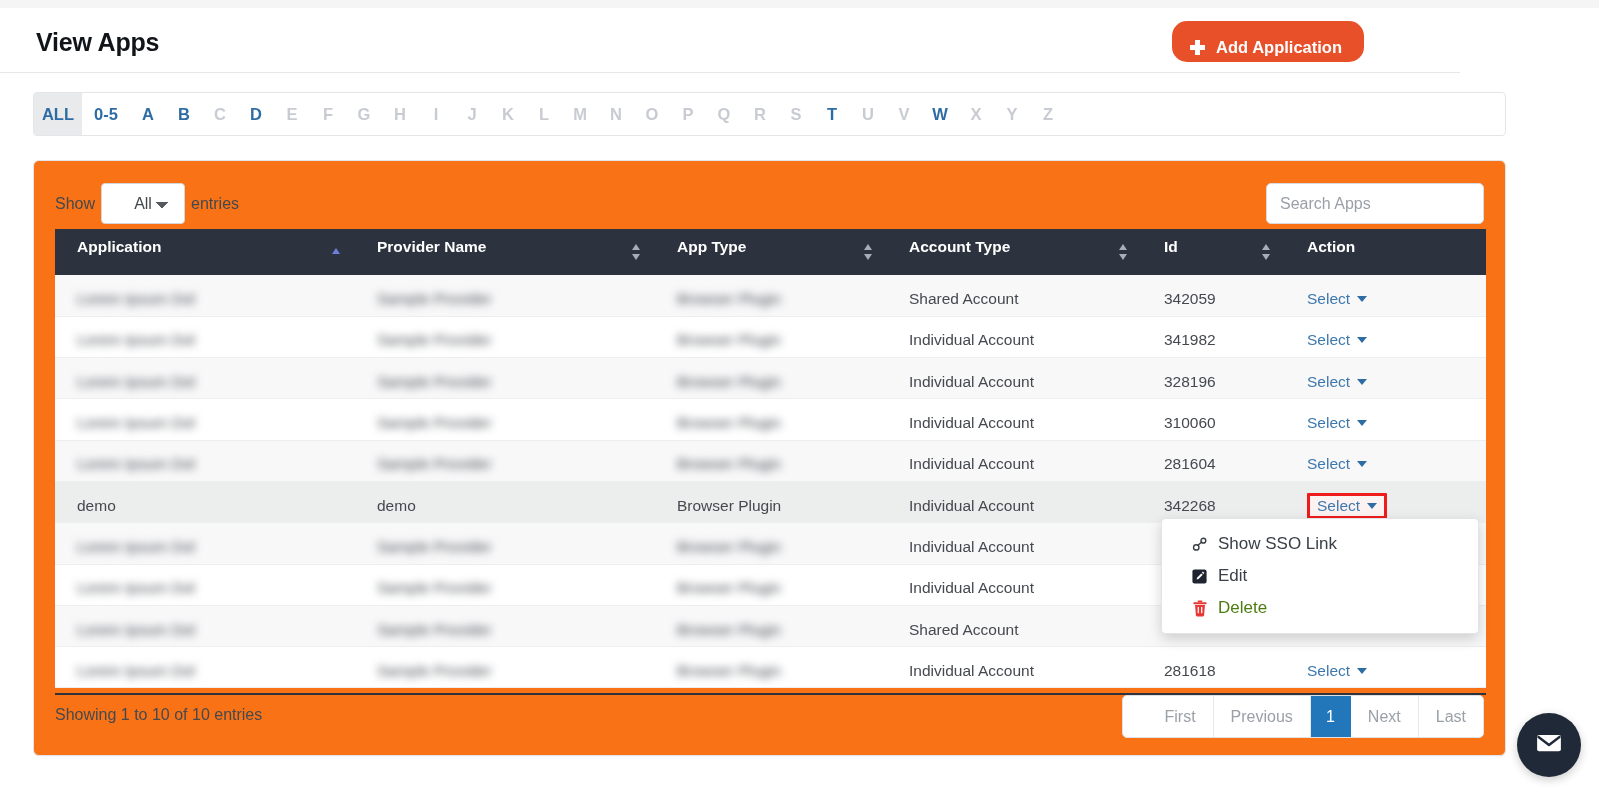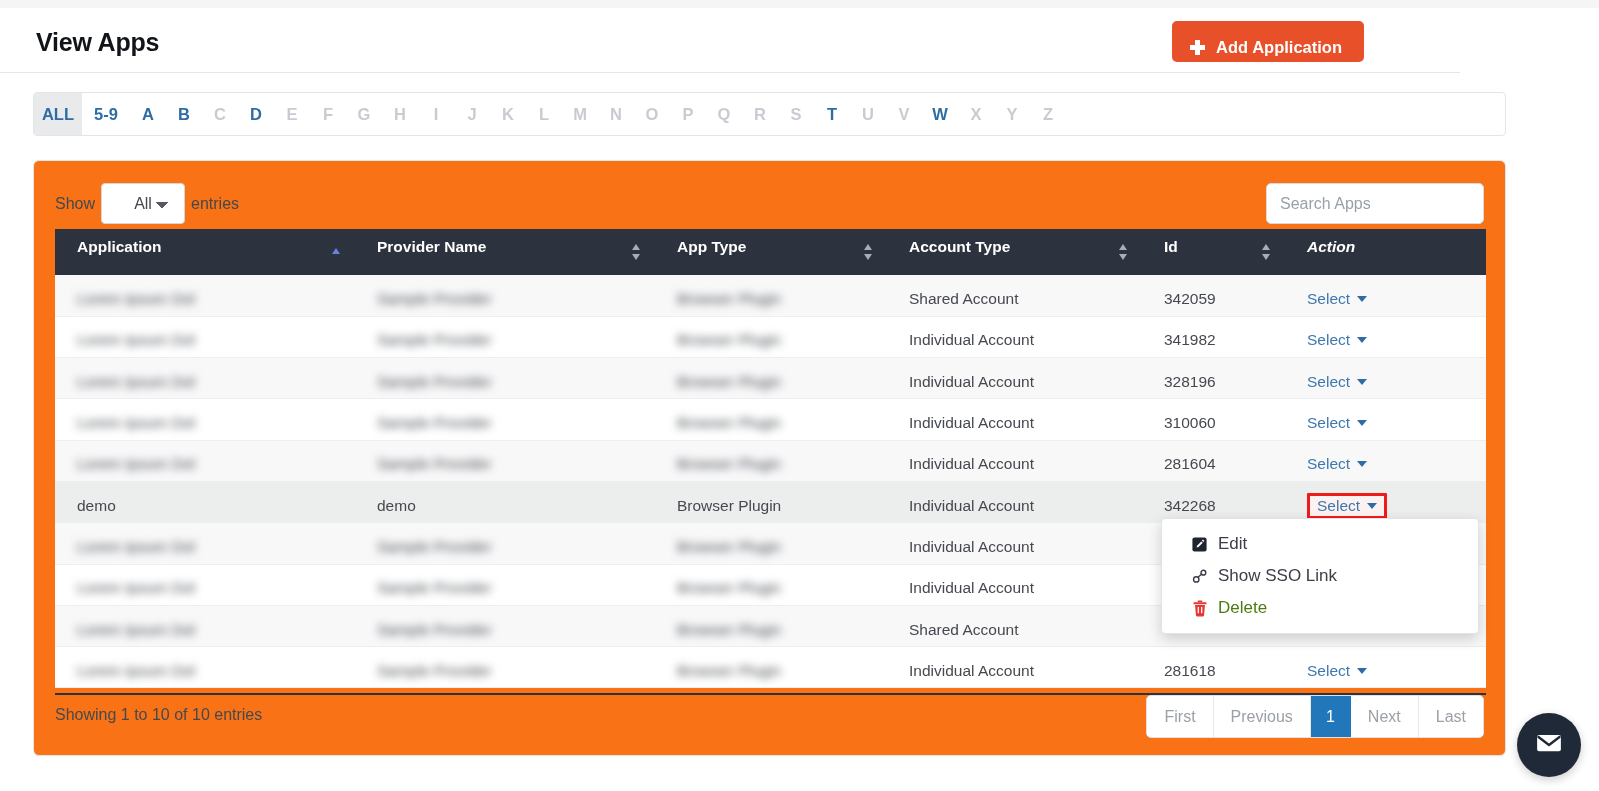--- a/index.html
+++ b/index.html
@@ -46,21 +46,21 @@
     color: #111418;
     letter-spacing: -0.2px;
   }
   .add-app-btn {
     position: absolute;
     right: 96px; top: 13px;
     height: 41px;
     padding: 12px 22px 0 18px;
     background: #e8502a;
     border: none;
-    border-radius: 5px;
+    border-radius: 15px;
     color: #ffffff;
     font-size: 16.5px;
     font-weight: bold;
     font-family: "Liberation Sans", sans-serif;
     display: flex;
     align-items: center;
     gap: 11px;
     cursor: pointer;
   }
   .plus-icon {
@@ -279,20 +279,21 @@
     color: #45494f;
   }
   .pager {
     position: absolute;
     right: 21px; top: 534px;
     display: flex;
     border: 1px solid #dfe1e5;
     border-radius: 5px;
     overflow: hidden;
     background: #ffffff;
+    padding-left: 24px;
   }
   .pg-btn {
     min-width: 63px;
     height: 41px;
     display: flex;
     align-items: center;
     justify-content: center;
     padding: 0 17px;
     font-size: 16px;
     color: #9ba0a7;
@@ -371,21 +372,21 @@
   <div class="page-header">
     <div class="page-title">View Apps</div>
     <button class="add-app-btn">
       <span class="plus-icon"></span>
       <span>Add Application</span>
     </button>
   </div>
 
   <div class="alpha-card" id="alpha-card">
       <div class="alpha-item active wide">ALL</div>
-      <div class="alpha-item wide">5-9</div>
+      <div class="alpha-item wide">0-5</div>
       <div class="alpha-item">A</div>
       <div class="alpha-item">B</div>
       <div class="alpha-item disabled">C</div>
       <div class="alpha-item">D</div>
       <div class="alpha-item disabled">E</div>
       <div class="alpha-item disabled">F</div>
       <div class="alpha-item disabled">G</div>
       <div class="alpha-item disabled">H</div>
       <div class="alpha-item disabled">I</div>
       <div class="alpha-item disabled">J</div>
@@ -434,21 +435,21 @@
                   <span class="dn"></span>
                 </span></th>
               <th style="width: 255px;"><span>Account Type</span><span class="sort-ind">
                   <span class="up"></span>
                   <span class="dn"></span>
                 </span></th>
               <th style="width: 143px;"><span>Id</span><span class="sort-ind">
                   <span class="up"></span>
                   <span class="dn"></span>
                 </span></th>
-              <th style="width: 201px; font-style: italic;"><span>Action</span></th>
+              <th style="width: 201px;"><span>Action</span></th>
             </tr>
         </thead>
         <tbody id="body-rows">
             <tr class="odd">
               <td class="c-app"><span class="redacted">Lorem Ipsum Dol</span></td>
               <td class="c-prov"><span class="redacted">Sample Provider</span></td>
               <td class="c-type"><span class="redacted">Browser Plugin</span></td>
               <td class="c-acct">Shared Account</td>
               <td class="c-id">342059</td>
               <td class="c-action"><span class="select-link">
@@ -558,37 +559,37 @@
         <div class="pg-btn">Previous</div>
         <div class="pg-btn current num">1</div>
         <div class="pg-btn">Next</div>
         <div class="pg-btn">Last</div>
       </div>
   </div>
 
   <div class="dd-menu" id="dd-menu">
       <div class="dd-item">
         <span class="dd-ic">
+          <svg width="18" height="18" viewBox="0 0 24 24" fill="none" stroke="#3b4048" stroke-width="1.9" stroke-linecap="round">
+            <circle cx="7" cy="16.5" r="3.6"></circle>
+            <circle cx="16.5" cy="7.5" r="3.2"></circle>
+            <path d="M9.4 13.6 L14.2 9.3"></path>
+          </svg>
+        </span>
+        <span>Show SSO Link</span>
+      </div>
+      <div class="dd-item">
+        <span class="dd-ic">
           <svg width="17" height="17" viewBox="0 0 24 24">
             <rect x="2" y="2" width="20" height="20" rx="3" fill="#1f2430"></rect>
             <path d="M8 16.2l.5-2.6 6-6 2.1 2.1-6 6z" fill="#ffffff"></path>
             <path d="M15.4 6.3l1.4-1.4 2.1 2.1-1.4 1.4z" fill="#ffffff"></path>
           </svg>
         </span>
         <span>Edit</span>
-      </div>
-      <div class="dd-item">
-        <span class="dd-ic">
-          <svg width="18" height="18" viewBox="0 0 24 24" fill="none" stroke="#3b4048" stroke-width="1.9" stroke-linecap="round">
-            <circle cx="7" cy="16.5" r="3.6"></circle>
-            <circle cx="16.5" cy="7.5" r="3.2"></circle>
-            <path d="M9.4 13.6 L14.2 9.3"></path>
-          </svg>
-        </span>
-        <span>Show SSO Link</span>
       </div>
       <div class="dd-item danger">
         <span class="dd-ic">
           <svg width="16" height="17" viewBox="0 0 20 22" fill="#e53935">
             <rect x="1.5" y="3" width="17" height="2.6" rx="0.8"></rect>
             <rect x="7" y="0.6" width="6" height="2.2" rx="0.7"></rect>
             <path d="M3.6 6.6h12.8l-1.1 13.2a1.5 1.5 0 0 1-1.5 1.4H6.2a1.5 1.5 0 0 1-1.5-1.4z"></path>
             <rect x="7" y="9" width="1.6" height="8" fill="#ffffff"></rect>
             <rect x="11.4" y="9" width="1.6" height="8" fill="#ffffff"></rect>
           </svg>

